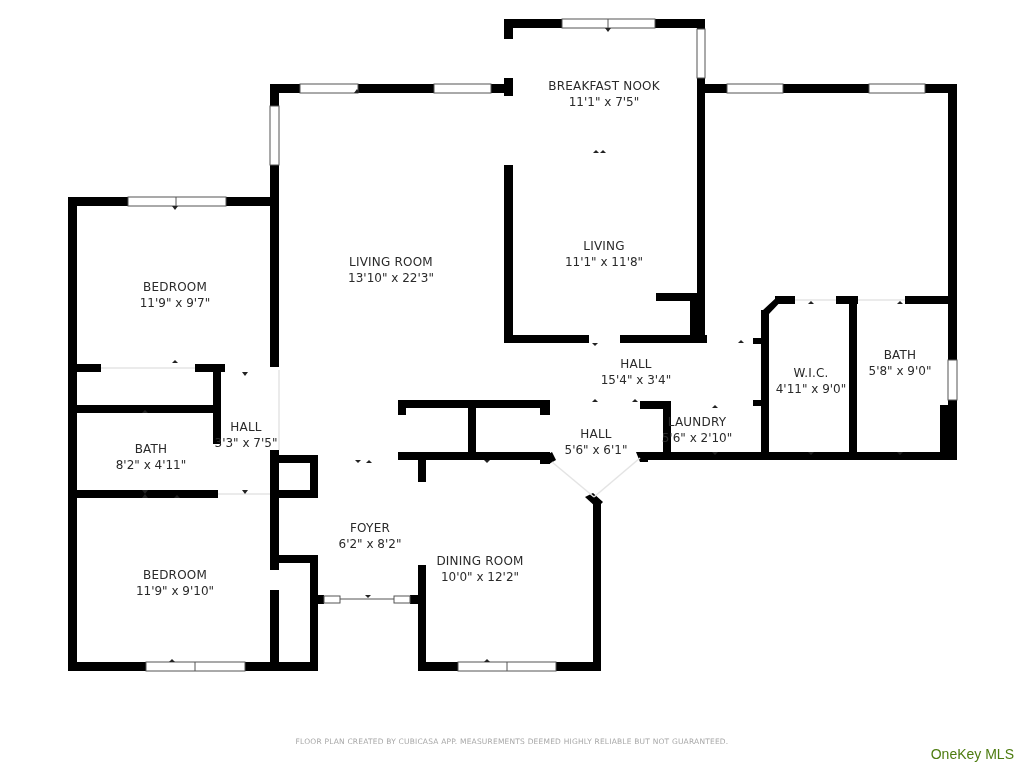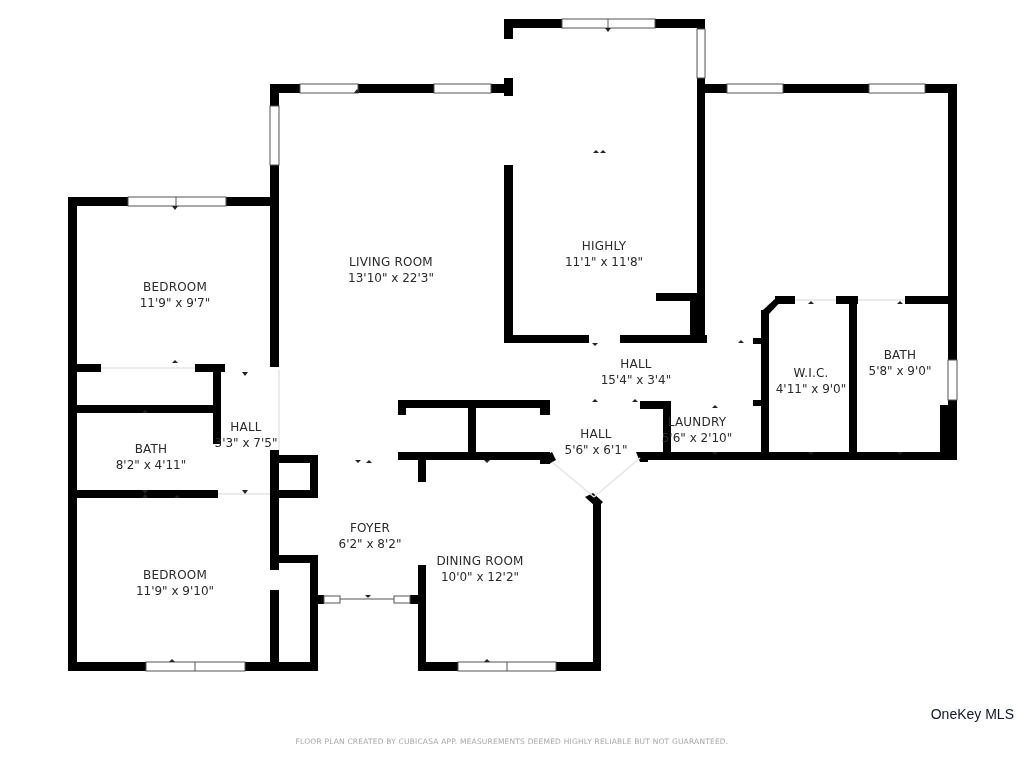--- a/index.html
+++ b/index.html
@@ -2,21 +2,21 @@
 <html><head>
 <meta charset="utf-8">
 <style>
   html,body{margin:0;padding:0;background:#ffffff;}
   body{width:1024px;height:768px;position:relative;overflow:hidden;font-family:"DejaVu Sans","Liberation Sans",sans-serif;}
   #plan{position:absolute;left:0;top:0;width:1024px;height:768px;}
   .room{position:absolute;text-align:center;color:#2a2a2a;font-size:12px;line-height:16px;transform:translate(-50%,-50%);white-space:nowrap;}
   .room .name{display:block;letter-spacing:0.2px;}
   .room .dim{display:block;}
   #footer-note{position:absolute;left:0;width:1024px;top:737px;text-align:center;font-size:7.5px;color:#a8a8a8;letter-spacing:0.2px;}
-  #watermark{position:absolute;right:10px;top:706px;font-size:14px;color:#0f172a;font-family:"Liberation Sans",sans-serif;}
+  #watermark{position:absolute;right:10px;top:746px;font-size:14px;color:#4d7c0f;font-family:"Liberation Sans",sans-serif;}
 </style>
 </head>
 <body>
 
 <div id="plan">
   <svg width="1024" height="768" viewBox="0 0 1024 768">
     <g fill="#000">
 
       <rect x="504" y="19" width="58" height="9"></rect>
       <rect x="655" y="19" width="50" height="9"></rect>
@@ -157,26 +157,30 @@
       <polygon points="808,304 811,301 814,304"></polygon>
       <polygon points="808,452 811,455 814,452"></polygon>
       <polygon points="897,304 900,301 903,304"></polygon>
       <polygon points="897,452 900,455 903,452"></polygon>
       <polygon points="738,343 741,340 744,343"></polygon>
       <polygon points="169,662 172,659 175,662"></polygon>
       <polygon points="174,498 177,495 180,498"></polygon>
     </g>
   </svg>
 
+  <div class="room" style="left:604px;top:94px">
+    <span class="name">BREAKFAST NOOK</span>
+    <span class="dim">11'1" x 7'5"</span>
+  </div>
   <div class="room" style="left:391px;top:270px">
     <span class="name">LIVING ROOM</span>
     <span class="dim">13'10" x 22'3"</span>
   </div>
   <div class="room" style="left:604px;top:254px">
-    <span class="name">HIGHLY</span>
+    <span class="name">LIVING</span>
     <span class="dim">11'1" x 11'8"</span>
   </div>
   <div class="room" style="left:175px;top:295px">
     <span class="name">BEDROOM</span>
     <span class="dim">11'9" x 9'7"</span>
   </div>
   <div class="room" style="left:636px;top:372px">
     <span class="name">HALL</span>
     <span class="dim">15'4" x 3'4"</span>
   </div>

